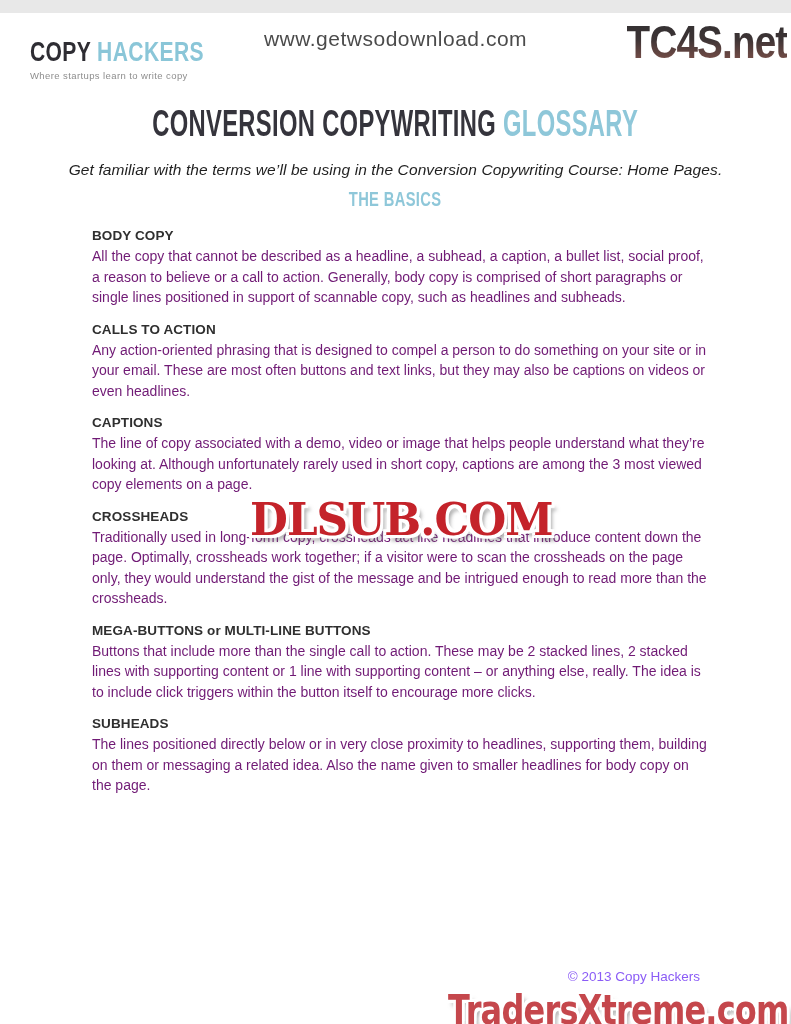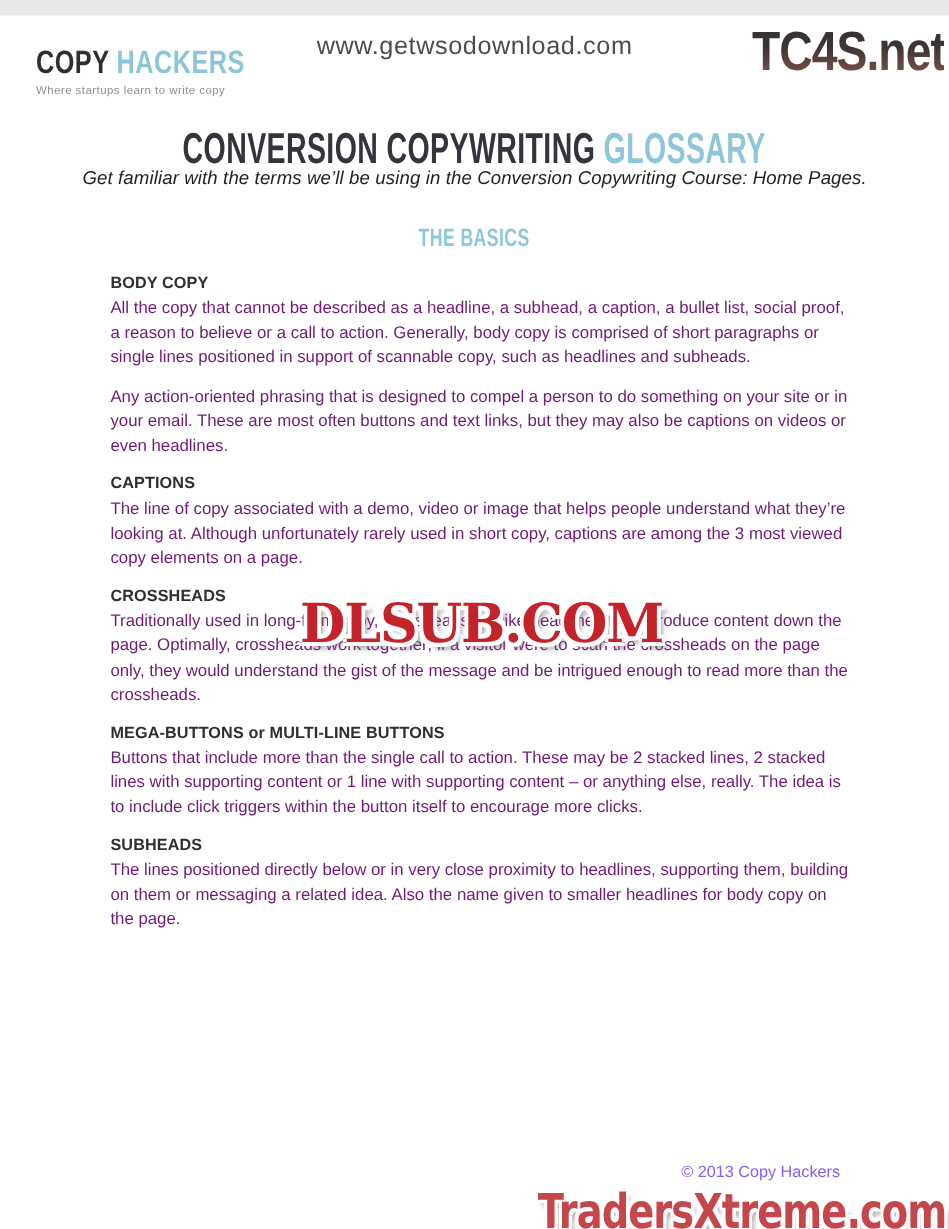--- a/index.html
+++ b/index.html
@@ -70,21 +70,21 @@
     transform: scaleX(0.66);
     transform-origin: center;
     font-weight: 700;
     font-size: 36px;
     letter-spacing: 0.5px;
   }
   .title-main { color: #35343c; }
   .title-accent { color: #8ec7d9; }
   .doc-subtitle {
     position: absolute;
-    left: 0; right: 0; top: 127px;
+    left: 0; right: 0; top: 148px;
     text-align: center;
     font-style: italic;
     font-size: 15.5px;
     color: #1f1f1f;
     letter-spacing: 0.1px;
   }
   .section-heading {
     position: absolute;
     left: 0; right: 0; top: 174px;
     text-align: center;
@@ -186,20 +186,21 @@
   <div class="section-heading">
     <span class="condense">THE BASICS</span>
   </div>
 
   <div class="glossary">
     <div class="entry">
       <h3>BODY COPY</h3>
       <p>All the copy that cannot be described as a headline, a subhead, a caption, a bullet list, social proof, a reason to believe or a call to action. Generally, body copy is comprised of short paragraphs or single lines positioned in support of scannable copy, such as headlines and subheads.</p>
     </div>
     <div class="entry">
+      <h3>CALLS TO ACTION</h3>
       <p>Any action-oriented phrasing that is designed to compel a person to do something on your site or in your email. These are most often buttons and text links, but they may also be captions on videos or even headlines.</p>
     </div>
     <div class="entry">
       <h3>CAPTIONS</h3>
       <p>The line of copy associated with a demo, video or image that helps people understand what they’re looking at. Although unfortunately rarely used in short copy, captions are among the 3 most viewed copy elements on a page.</p>
     </div>
     <div class="entry">
       <h3>CROSSHEADS</h3>
       <p>Traditionally used in long-form copy, crossheads act like headlines that introduce content down the page. Optimally, crossheads work together; if a visitor were to scan the crossheads on the page only, they would understand the gist of the message and be intrigued enough to read more than the crossheads.</p>
     </div>

